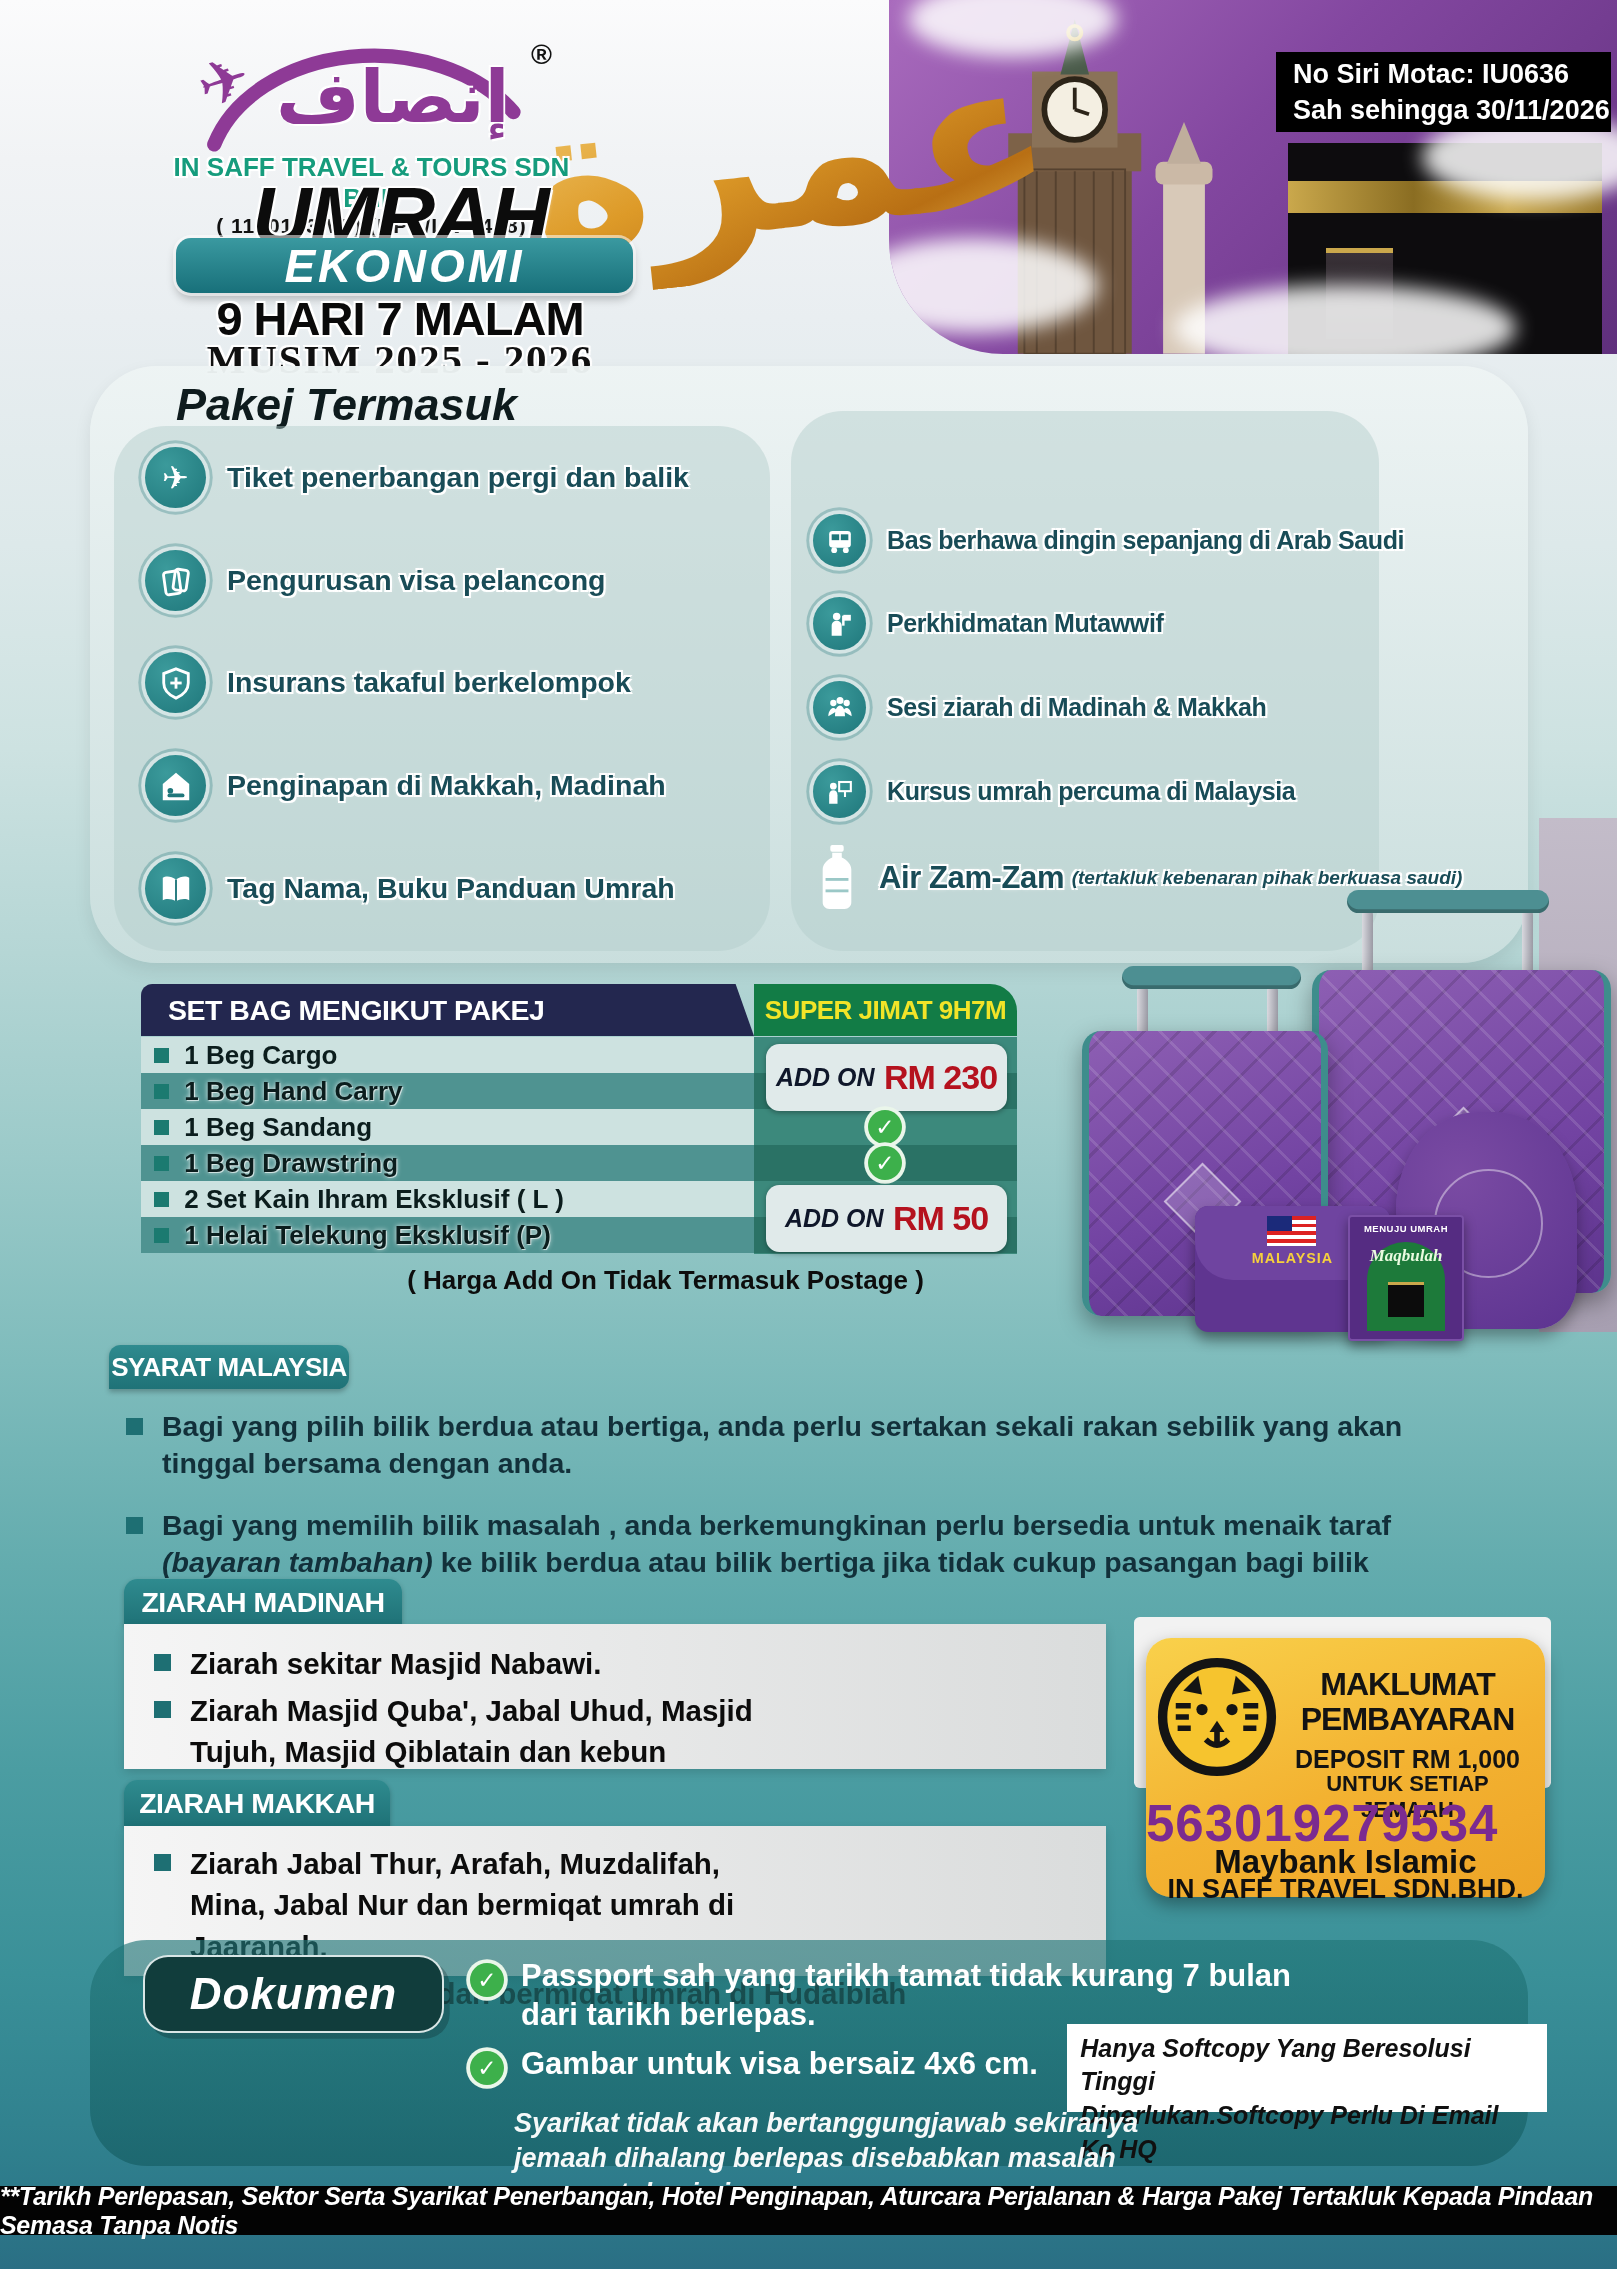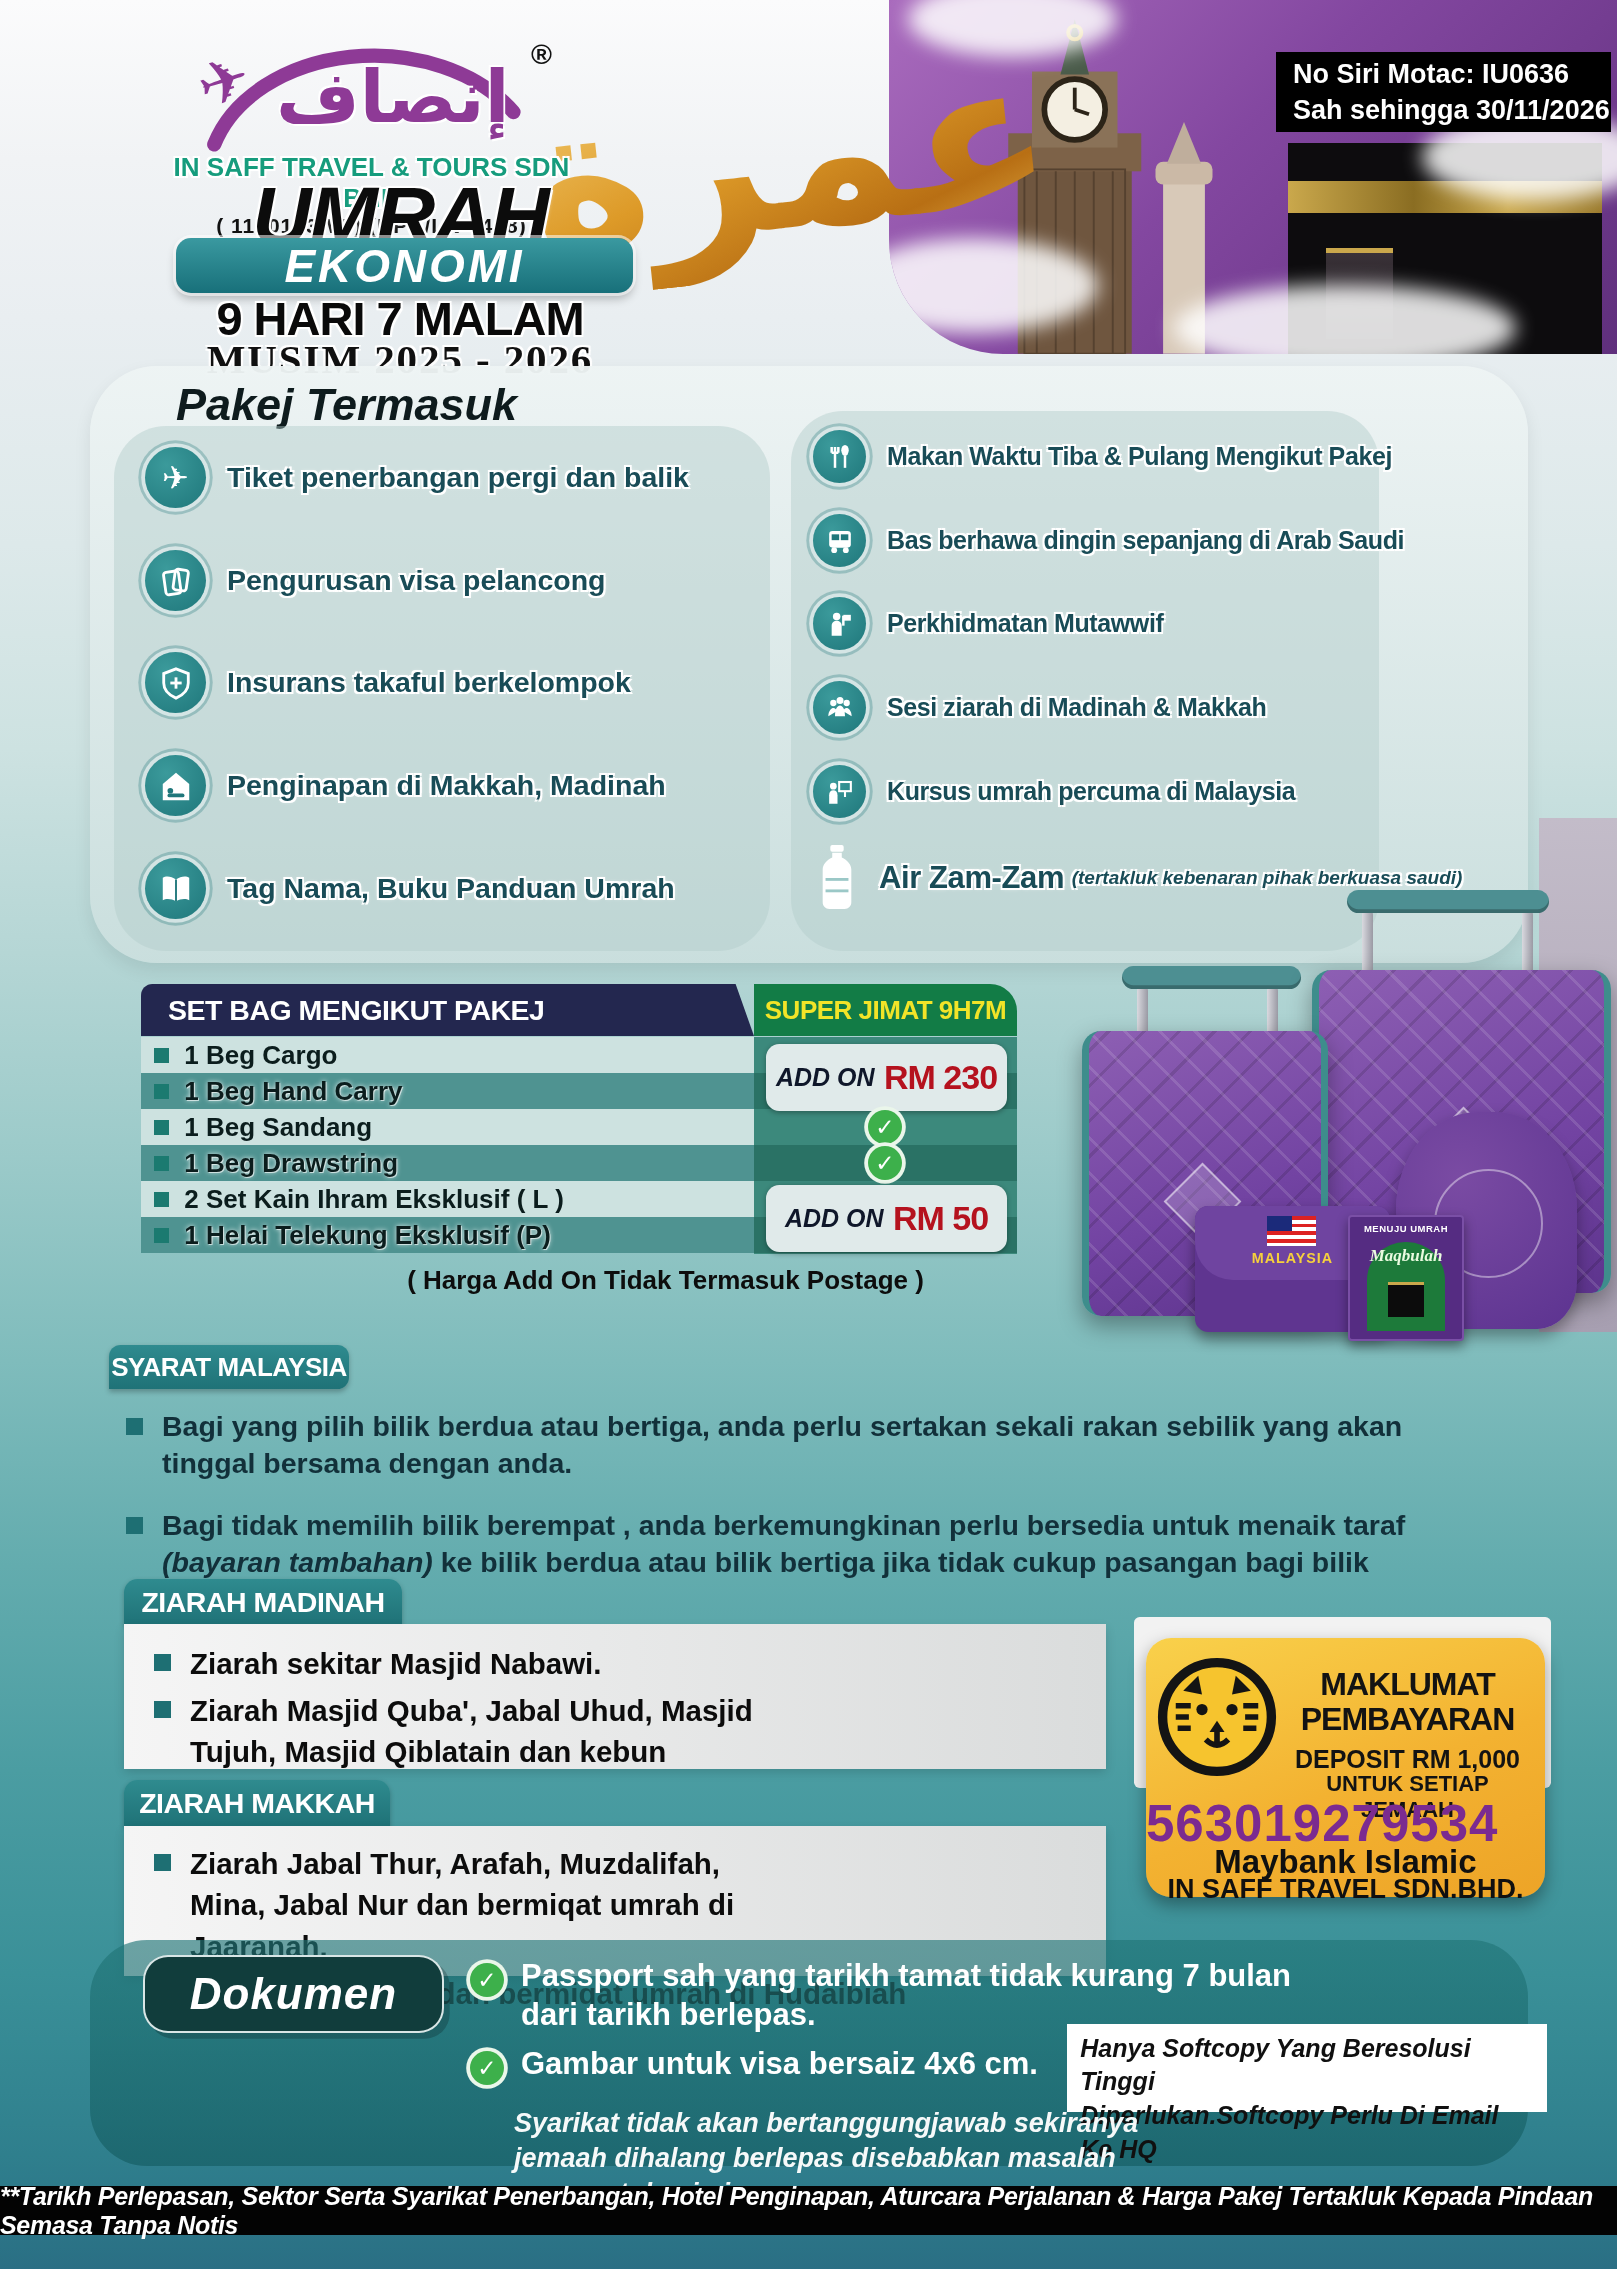--- a/index.html
+++ b/index.html
@@ -222,31 +222,20 @@
   <div class="item" style="left:145px;top:858px;">
     <div class="icircle">
       <svg width="34" height="34" viewBox="0 0 36 36">
           <path d="M18 8 C13 4 7 4 4 6 V30 C7 28 13 28 18 31 C23 28 29 28 32 30 V6 C29 4 23 4 18 8 Z" fill="#fff"></path>
           <line x1="18" y1="8" x2="18" y2="31" stroke="#1f777b" stroke-width="2"></line>
         </svg>
     </div>
     <span class="ilabel l outl">Tag Nama, Buku Panduan Umrah</span>
   </div>
 
-  <div class="item" style="left:813px;top:430px;">
-    <div class="icircle small">
-      <svg width="30" height="30" viewBox="0 0 36 36">
-          <line x1="12" y1="6" x2="12" y2="31" stroke="#fff" stroke-width="3"></line>
-          <path d="M8 6 V13 M16 6 V13 M8 13 H16" stroke="#fff" stroke-width="3" fill="none"></path>
-          <ellipse cx="24" cy="10" rx="4.5" ry="6.5" fill="#fff"></ellipse>
-          <line x1="24" y1="16" x2="24" y2="31" stroke="#fff" stroke-width="3"></line>
-        </svg>
-    </div>
-    <span class="ilabel r outl">Makan Waktu Tiba &amp; Pulang Mengikut Pakej</span>
-  </div>
   <div class="item" style="left:813px;top:514px;">
     <div class="icircle small">
       <svg width="30" height="30" viewBox="0 0 36 36">
           <rect x="5" y="6" width="26" height="20" rx="4" fill="#fff"></rect>
           <rect x="8" y="10" width="9" height="7" fill="#1f777b"></rect>
           <rect x="19" y="10" width="9" height="7" fill="#1f777b"></rect>
           <circle cx="11" cy="29" r="3.5" fill="#fff"></circle>
           <circle cx="25" cy="29" r="3.5" fill="#fff"></circle>
         </svg>
     </div>
@@ -383,21 +372,21 @@
   <div class="sect-label" style="left:109px;top:1345px;width:240px;height:44px;">
     <span style="font-size:26px;">SYARAT MALAYSIA</span>
   </div>
   <div class="abs bullets" style="left:126px;top:1408px;width:1379px;">
     <div class="b">
       <div class="sq"></div>
       <div class="syarat-text" style="width:1322px;">Bagi yang pilih bilik berdua atau bertiga, anda perlu sertakan sekali rakan sebilik yang akan tinggal bersama dengan anda.</div>
     </div>
     <div class="b">
       <div class="sq"></div>
-      <div class="syarat-text" style="width:1322px;"><span>Bagi tidak memilih bilik berempat , anda berkemungkinan perlu bersedia untuk menaik taraf </span><span style="font-style:italic;">(bayaran tambahan)</span><span> ke bilik berdua atau bilik bertiga jika tidak cukup pasangan bagi bilik berempat.</span></div>
+      <div class="syarat-text" style="width:1322px;"><span>Bagi yang memilih bilik masalah , anda berkemungkinan perlu bersedia untuk menaik taraf </span><span style="font-style:italic;">(bayaran tambahan)</span><span> ke bilik berdua atau bilik bertiga jika tidak cukup pasangan bagi bilik berempat.</span></div>
     </div>
   </div>
 
   <div class="sect-label" style="left:124px;top:1579px;width:278px;height:46px;border-radius:13.3px 13.3px 0 0;">
     <span style="font-size:28.5px;">ZIARAH MADINAH</span>
   </div>
   <div class="whitebox" style="left:124px;top:1624px;width:982px;height:145px;">
     <div class="bullets" style="padding:19px 12px 0 30px;">
       <div class="b" style="margin-bottom:5.7px;">
         <div class="sq" style="margin-top:11.4px;"></div>

